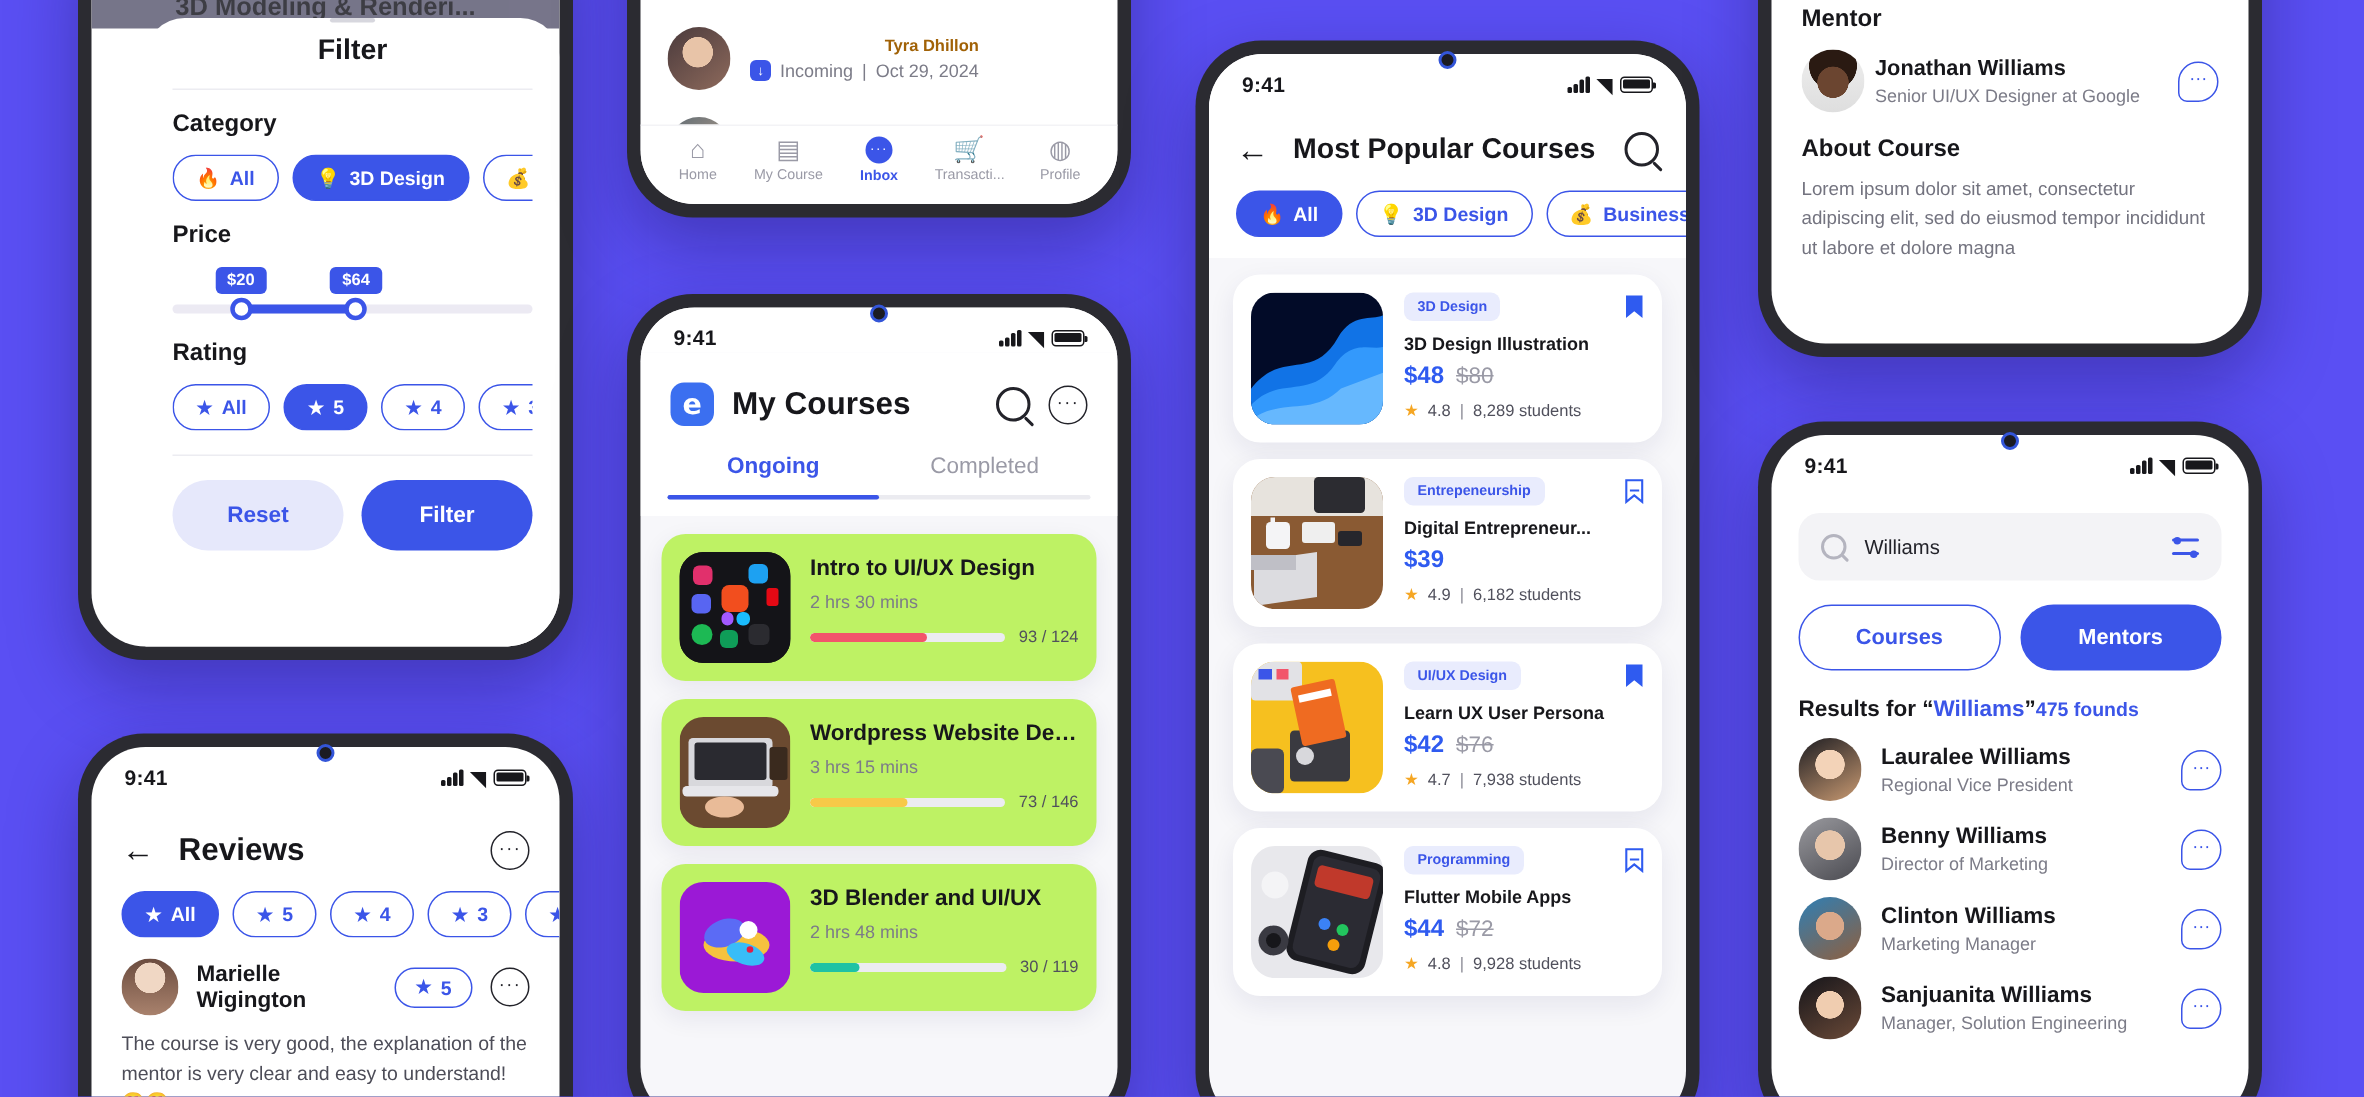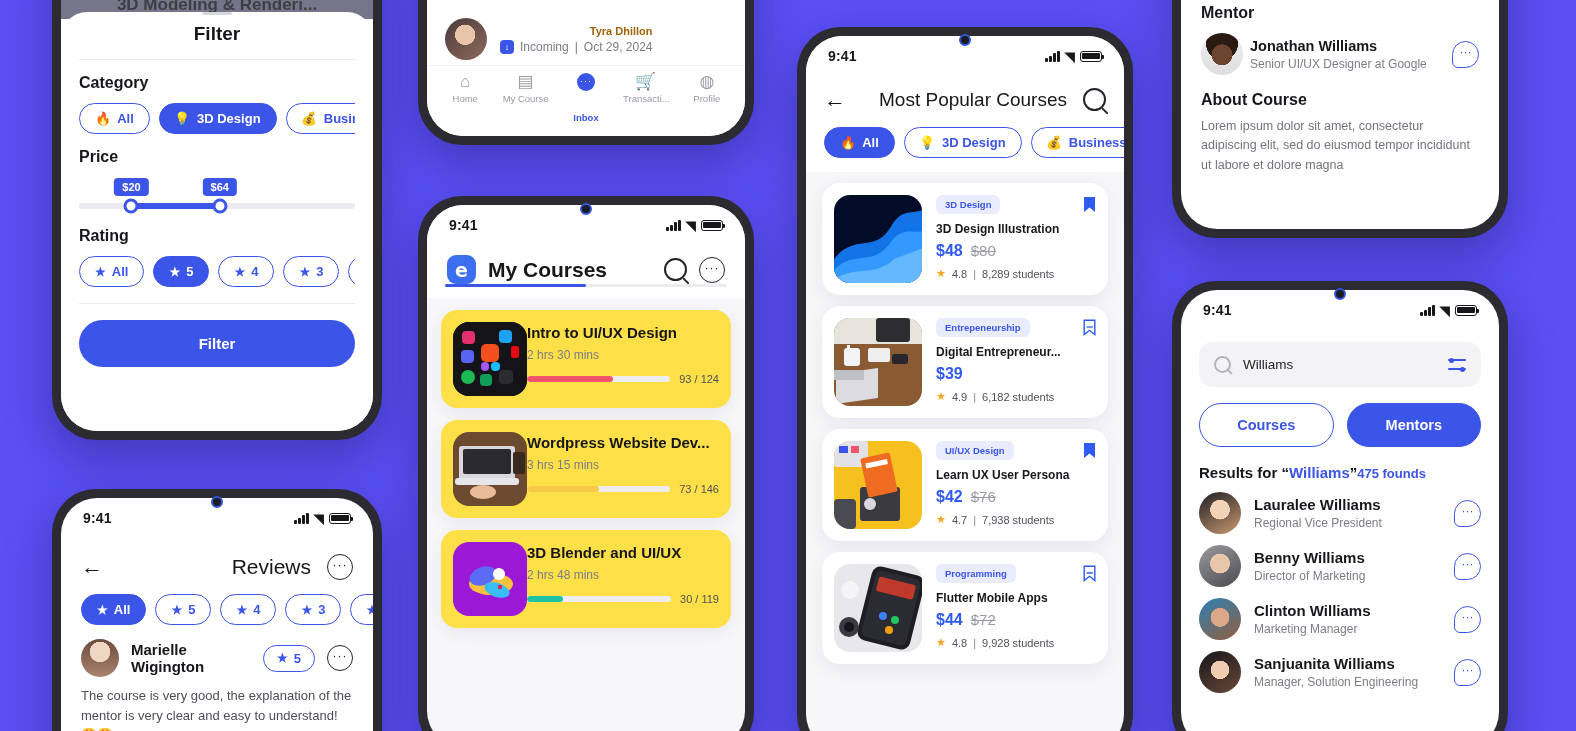--- a/index.html
+++ b/index.html
@@ -89,21 +89,21 @@
   
   #p1 { left: 52px; top: -68px; width: 330px; height: 508px; }
   #p1 .dim-head {
     background: #5f5d75; height: 78px; color: #1c1c24;
     display: flex; align-items: flex-end; justify-content: center;
     padding-bottom: 4px; font-size: 17px; font-weight: 700;
     overflow: hidden; opacity: .85;
   }
   .sheet {
     background: #fff; border-radius: 26px 26px 0 0; margin-top: -18px;
-    position: relative; height: calc(100% - 60px); padding: 0 18px;
+    position: relative; height: calc(100% - 60px); padding: 0 18px; margin-left: 36px;
   }
   .grab { width: 30px; height: 3px; background: #d7d7de; border-radius: 3px; margin: 11px auto 0; }
   .sheet h2 { text-align:center; font-size: 19px; font-weight: 700; color:#17171b; margin-top: 8px; }
   .hr { height: 1px; background: #ececf1; margin: 14px 0 0; }
   .sec-title { font-size: 16px; font-weight: 700; color:#17171b; margin: 14px 0 11px; }
   .chiprow { display: flex; gap: 9px; overflow: hidden; }
 
   .slider-wrap { padding: 26px 0 4px; position: relative; }
   .track { height: 6px; background: #eceaf3; border-radius: 4px; position: relative; }
   .fill { position: absolute; height: 100%; background: #3b55e8; border-radius: 4px; }
@@ -122,40 +122,40 @@
     flex: 1; border-radius: 999px; text-align: center; padding: 15px 0;
     font-size: 15px; font-weight: 700;
   }
   .btn.ghost { background: #e6e8fb; color: #3b55e8; }
   .btn.solid { background: #3b55e8; color: #fff; }
 
   
   #p2 { left: 52px; top: 489px; width: 330px; height: 300px; }
   .hdr { display: flex; align-items: center; gap: 16px; padding: 26px 20px 0; }
   .hdr .back { font-size: 22px; color: #17171b; line-height: 1; }
-  .hdr .ttl { font-size: 21px; font-weight: 400; color: #17171b; flex: 1; text-align: right; }
+  .hdr .ttl { font-size: 21px; font-weight: 700; color: #17171b; flex: 1; }
   .rev-row { display: flex; align-items: center; gap: 12px; padding: 14px 20px 0; }
   .rev-name { flex: 1; font-size: 15px; font-weight: 700; color: #17171b; }
   .rev-text { padding: 9px 20px 0; font-size: 13px; color: #4d4d58; line-height: 1.5; }
 
   
   #p3 { left: 418px; top: -150px; width: 336px; height: 295px; }
   .call-row { display: flex; align-items: center; gap: 13px; padding: 9px 18px; }
   .call-name { font-size: 11px; font-weight: 700; color: #a16207; text-align: right; }
   .call-sub { font-size: 12px; color: #7c7c88; display: flex; align-items: center; gap: 6px; margin-top: 3px; }
   .sq { width: 14px; height: 14px; border-radius: 4px; display:flex; align-items:center;
         justify-content:center; font-size: 9px; color:#fff; }
   .tabbar {
     position: absolute; bottom: 0; left: 0; right: 0; background: #fff;
     display: flex; padding: 7px 8px 13px; border-top: 1px solid #f3f3f6;
   }
   .tab { flex: 1; display: flex; flex-direction: column; align-items: center; gap: 3px; }
   .tab .ti { font-size: 17px; color: #9a9aa6; line-height: 1; }
   .tab .tl { font-size: 9.5px; color: #9a9aa6; }
-  .tab.on .tl { color: #3b55e8; font-weight: 700; margin-top: 18px; }
+  .tab.on .tl { color: #3b55e8; font-weight: 700; }
   .dotico {
     width: 18px; height: 18px; border-radius: 50%; background:#3b55e8; color:#fff;
     display:flex; align-items:center; justify-content:center; font-size:9px;
     letter-spacing:1px; line-height:0; padding-bottom:3px;
   }
 
   
   #p4 { left: 418px; top: 196px; width: 336px; height: 560px; }
   .mc-head { display:flex; align-items:center; gap: 12px; padding: 20px 20px 0; }
   .logo {
@@ -166,22 +166,22 @@
   .mc-title { flex: 1; font-size: 21px; font-weight: 700; color: #17171b; }
   .srch { width: 23px; height: 23px; border: 2px solid #23232a; border-radius: 50%; position: relative; }
   .srch::after { content:""; position:absolute; right:-5px; bottom:-3px; width:8px; height:2px;
     background:#23232a; transform: rotate(45deg); border-radius: 2px; }
   .tabs2 { display: flex; margin: 18px 18px 0; }
   .tab2 { flex: 1; text-align: center; font-size: 15px; padding-bottom: 11px; color: #9a9aa6; }
   .tab2.on { color: #3b55e8; font-weight: 700; }
   .tabline { height: 3px; background: #ebebf0; margin: 0 18px; border-radius: 2px; position: relative; }
   .tabline i { position: absolute; left: 0; top: 0; height: 100%; width: 50%; background: #3b55e8; border-radius: 2px; }
   .ccard {
-    background: #fde047; border-radius: 16px; margin: 12px 14px 0; padding: 12px;
-    display: flex; box-shadow: 0 5px 16px rgba(30,20,90,.07);
+    background: #bef264; border-radius: 16px; margin: 12px 14px 0; padding: 12px;
+    display: flex; gap: 13px; box-shadow: 0 5px 16px rgba(30,20,90,.07);
   }
   .cthumb { width: 74px; height: 74px; border-radius: 16px; flex: none; overflow: hidden; position: relative; }
   .cbody { flex: 1; min-width: 0; padding-top: 2px; }
   .cname { font-size: 15px; font-weight: 700; color: #17171b; white-space: nowrap; overflow: hidden; text-overflow: ellipsis; }
   .cdur { font-size: 12px; color: #7c7c88; margin-top: 7px; }
   .prog { display: flex; align-items: center; gap: 9px; margin-top: 11px; }
   .pbar { flex: 1; height: 6px; background: #ececf1; border-radius: 4px; overflow: hidden; }
   .pbar i { display: block; height: 100%; border-radius: 4px; }
   .pnum { font-size: 11px; color: #50505c; white-space: nowrap; }
 
@@ -314,20 +314,21 @@
           <span>3</span>
         </div>
         <div class="chip">
           
           
         </div>
       </div>
 
       <div class="hr" style="margin-top:16px"></div>
       <div class="btnrow">
+        <div class="btn ghost">Reset</div>
         <div class="btn solid">Filter</div>
       </div>
     </div>
   </div>
 </div>
 
 <div class="phone" id="p2">
   <div class="punch"></div>
   <div class="screen">
     <div class="status">
@@ -467,20 +468,24 @@
       </span>
     </div>
 
     <div style="background:#fff;padding-bottom:1px">
       <div class="mc-head">
         <span class="logo">e</span>
         <span class="mc-title">My Courses</span>
         <span class="srch"></span>
         <span class="circ-btn">···</span>
       </div>
+      <div class="tabs2">
+        <div class="tab2 on">Ongoing</div>
+        <div class="tab2">Completed</div>
+      </div>
       <div class="tabline">
           <i></i>
         </div>
       <div style="height:10px"></div>
     </div>
 
     <div class="ccard">
       <span class="cthumb" style="background:#16161a;">
         <svg width="74" height="74" viewBox="0 0 74 74">
           <rect width="74" height="74" fill="#141418"></rect>

